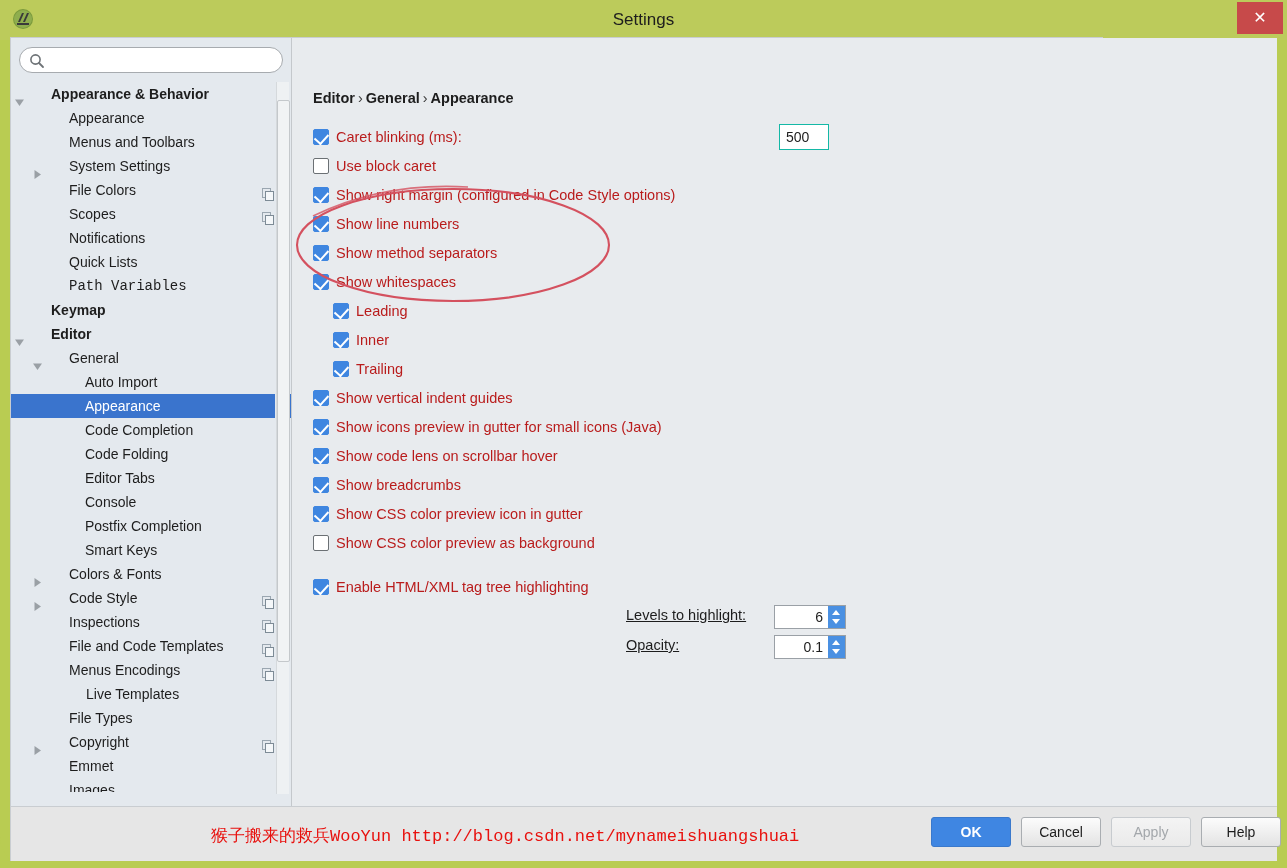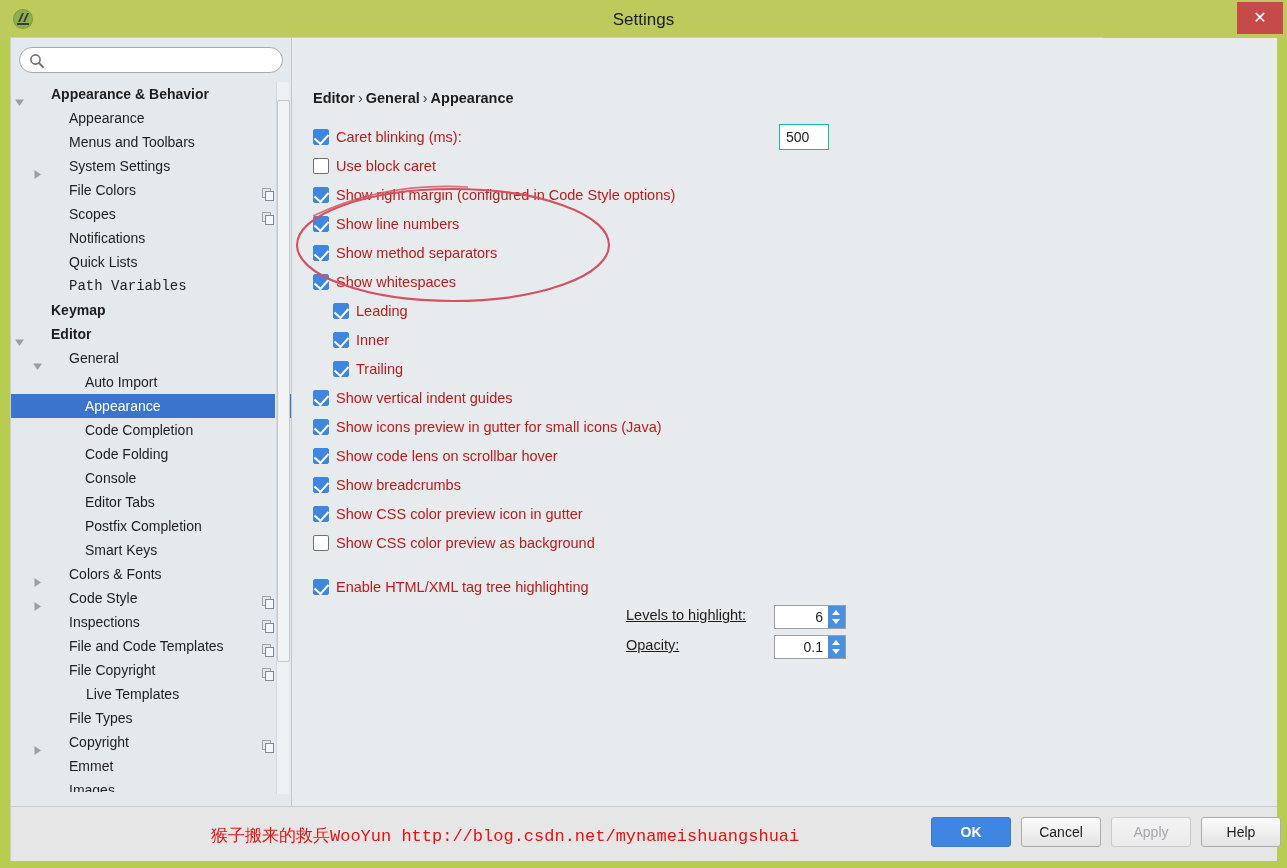--- a/index.html
+++ b/index.html
@@ -447,24 +447,24 @@
           <div class="tree-row selected">
             <span class="tree-label" style="left: 74px;">Appearance</span>
           </div>
           <div class="tree-row">
             <span class="tree-label" style="left: 74px;">Code Completion</span>
           </div>
           <div class="tree-row">
             <span class="tree-label" style="left: 74px;">Code Folding</span>
           </div>
           <div class="tree-row">
+            <span class="tree-label" style="left: 74px;">Editor Tabs</span>
+          </div>
+          <div class="tree-row">
             <span class="tree-label" style="left: 74px;">Console</span>
-          </div>
-          <div class="tree-row">
-            <span class="tree-label" style="left: 74px;">Editor Tabs</span>
           </div>
           <div class="tree-row">
             <span class="tree-label" style="left: 74px;">Postfix Completion</span>
           </div>
           <div class="tree-row">
             <span class="tree-label" style="left: 74px;">Smart Keys</span>
           </div>
           <div class="tree-row">
             <span class="tree-arrow" style="left: 22px;"><svg width="9" height="9" viewBox="0 0 9 9">
                 <polygon points="1.5,0 8,4.5 1.5,9" fill="#9aa0a5"></polygon>
@@ -489,21 +489,21 @@
               </svg></span>
           </div>
           <div class="tree-row">
             <span class="tree-label" style="left: 58px;">File and Code Templates</span>
             <span class="tree-copy-icon"><svg width="13" height="13" viewBox="0 0 13 13">
                 <rect x="0.5" y="0.5" width="8" height="9" fill="#e4e9ee" stroke="#9aa6b0" stroke-width="1"></rect>
                 <rect x="3.5" y="3.5" width="8" height="9" fill="#f4f7f9" stroke="#7d8b96" stroke-width="1"></rect>
               </svg></span>
           </div>
           <div class="tree-row">
-            <span class="tree-label" style="left: 58px;">File Copyright</span>
+            <span class="tree-label" style="left: 58px;">Menus Encodings</span>
             <span class="tree-copy-icon"><svg width="13" height="13" viewBox="0 0 13 13">
                 <rect x="0.5" y="0.5" width="8" height="9" fill="#e4e9ee" stroke="#9aa6b0" stroke-width="1"></rect>
                 <rect x="3.5" y="3.5" width="8" height="9" fill="#f4f7f9" stroke="#7d8b96" stroke-width="1"></rect>
               </svg></span>
           </div>
           <div class="tree-row">
             <span class="tree-label" style="left: 75px; text-align: center;">Live Templates</span>
           </div>
           <div class="tree-row">
             <span class="tree-label" style="left: 58px;">File Types</span>

